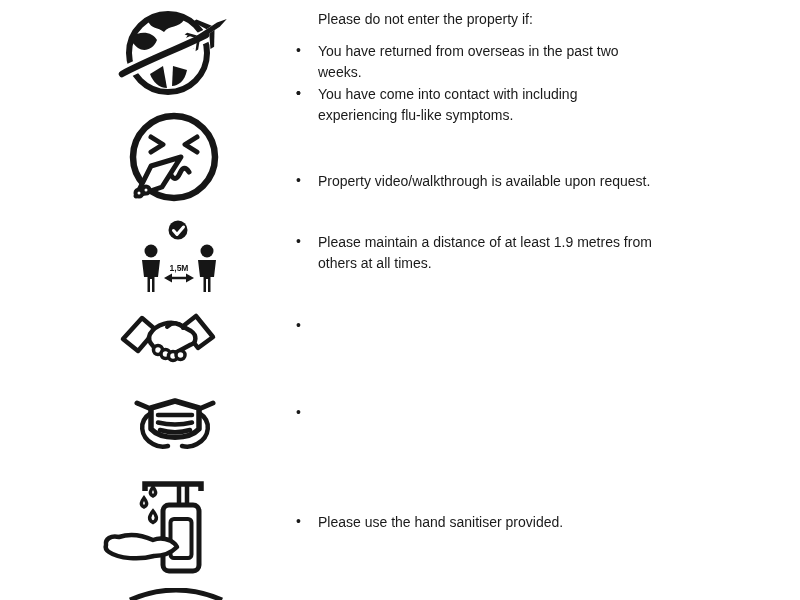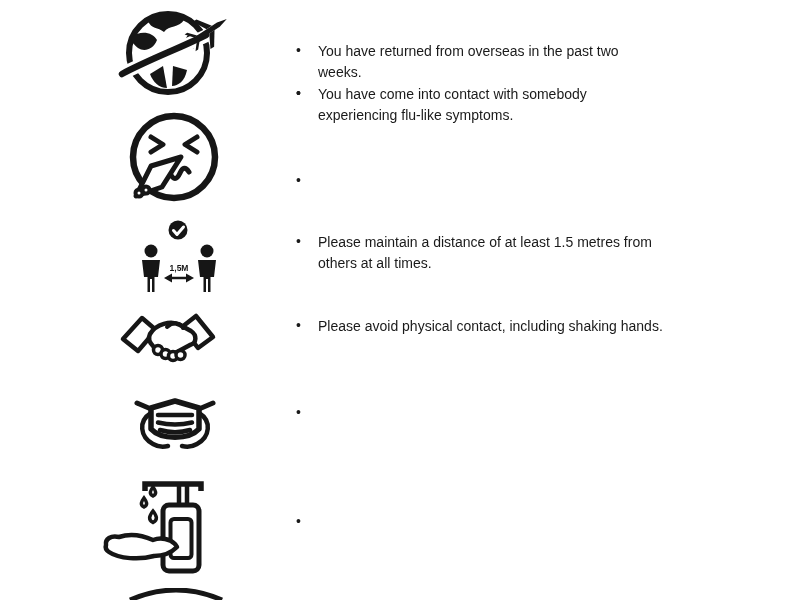--- a/index.html
+++ b/index.html
@@ -113,60 +113,62 @@
     <path d="M53,23 C56,27 57,30 53,32 C49,30 50,27 53,23 Z" fill="none" stroke="#161616" stroke-width="3.5"></path>
     <path d="M44,34 C47,38 48,41 44,43 C40,41 41,38 44,34 Z" fill="none" stroke="#161616" stroke-width="3.5"></path>
     <path d="M53,47 C57,52 58,56 53,58.5 C48,56 49,52 53,47 Z" fill="none" stroke="#161616" stroke-width="3.5"></path>
     <path d="M6,81 C5,75 11,71 19,73 C31,69 44,72 53,76 C61,73 70,75 75,80 L77,83 C71,89 62,92 54,92 C40,96 19,95 9,88 C6,86 5,84 6,81 Z" fill="#ffffff" stroke="#161616" stroke-width="4.5" stroke-linejoin="round"></path>
   </svg>
 
   <svg class="icon i-arc" width="112" height="12" viewBox="0 0 112 12">
     <path d="M10,12 Q56,-8 102,12" fill="none" stroke="#161616" stroke-width="5"></path>
   </svg>
 
+  <div class="txt title">Please do not enter the property if:</div>
 
   <div class="txt group g1">
     <div class="bullet-item">
       <span class="dot">•</span>
       <span>You have returned from overseas in the past two weeks.</span>
     </div>
     <div class="bullet-item">
       <span class="dot">•</span>
     </div>
     <div class="bullet-item">
       <span class="dot">•</span>
-      <span>You have come into contact with somebody experiencing flu-like symptoms.</span>
+      <span>You have come into contact with including experiencing flu-like symptoms.</span>
     </div>
   </div>
 
   <div class="txt group g2">
     <div class="bullet-item">
       <span class="dot">•</span>
+      <span>Property video/walkthrough is available upon request.</span>
     </div>
   </div>
 
   <div class="txt group g3">
     <div class="bullet-item">
       <span class="dot">•</span>
-      <span>Please maintain a distance of at least 1.5 metres from others at all times.</span>
+      <span>Please maintain a distance of at least 1.9 metres from others at all times.</span>
     </div>
   </div>
 
   <div class="txt group g4">
     <div class="bullet-item">
       <span class="dot">•</span>
-      <span>Please avoid physical contact, including shaking hands.</span>
     </div>
   </div>
 
   <div class="txt group g5">
     <div class="bullet-item">
       <span class="dot">•</span>
     </div>
   </div>
 
   <div class="txt group g6">
     <div class="bullet-item">
       <span class="dot">•</span>
+      <span>Please use the hand sanitiser provided.</span>
     </div>
   </div>
 
 </div>
 
 </body></html>

